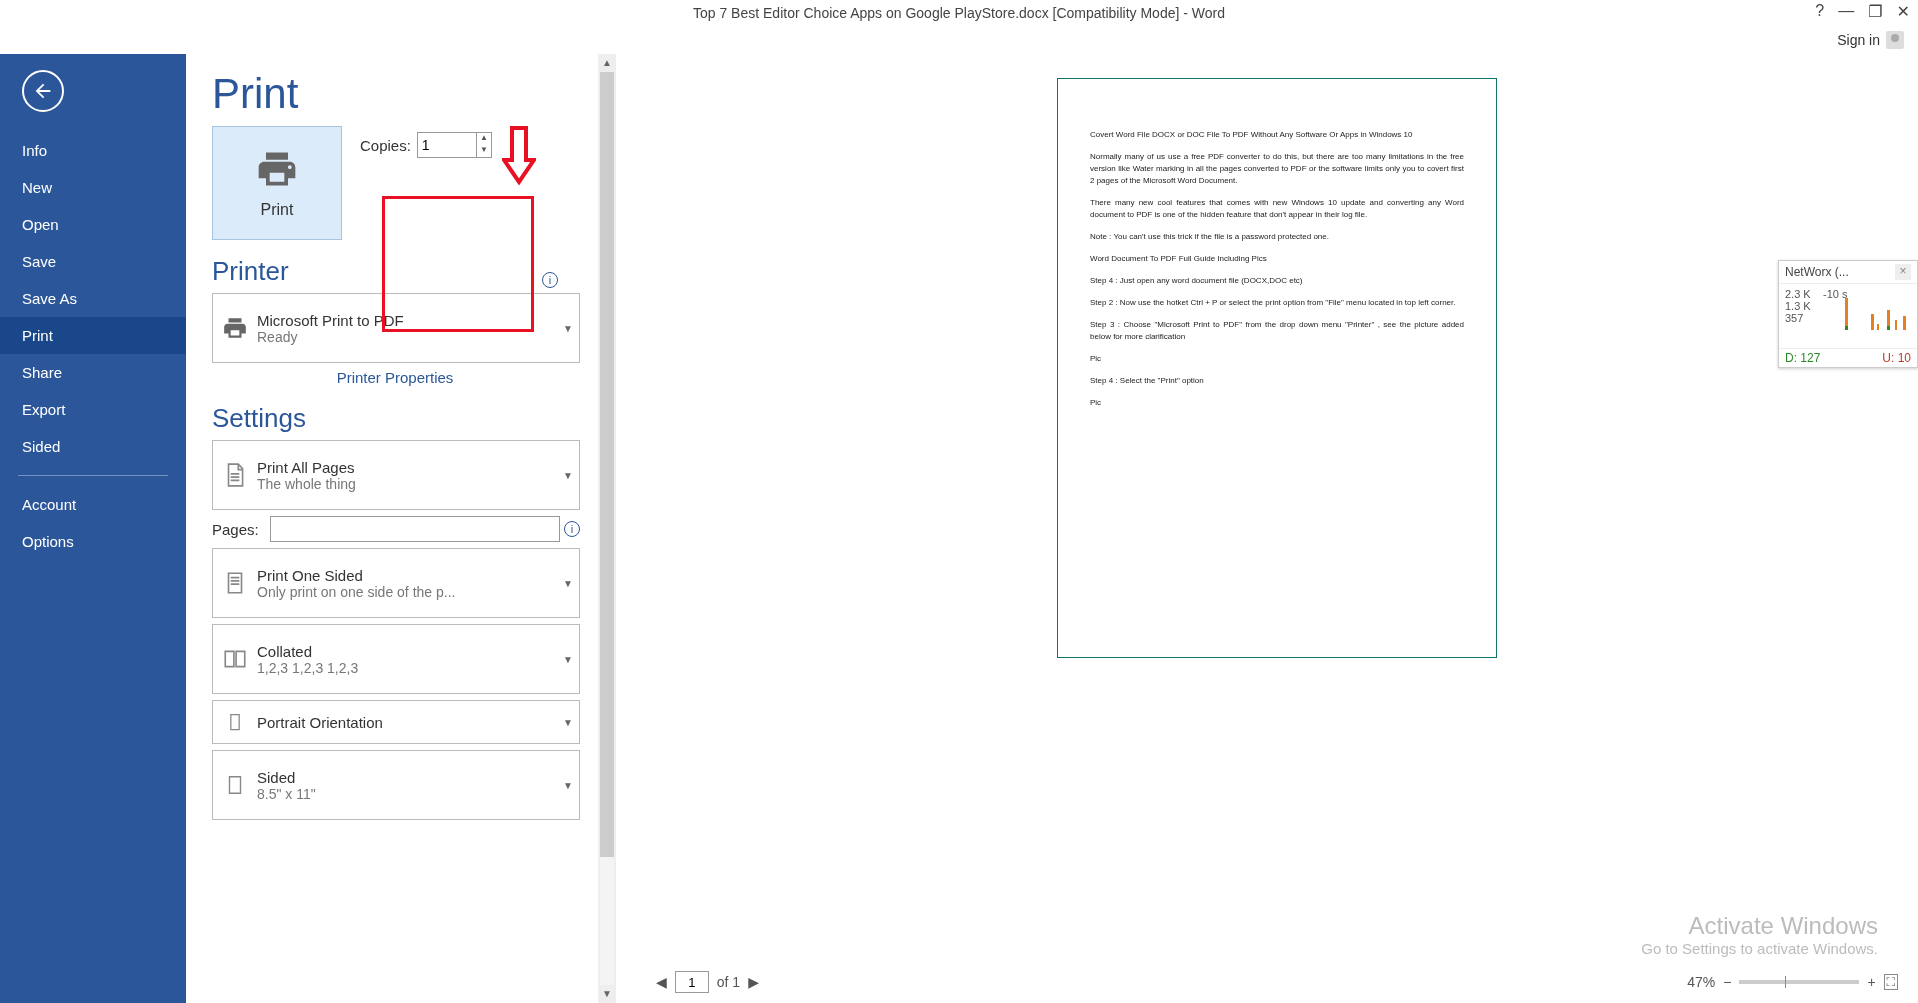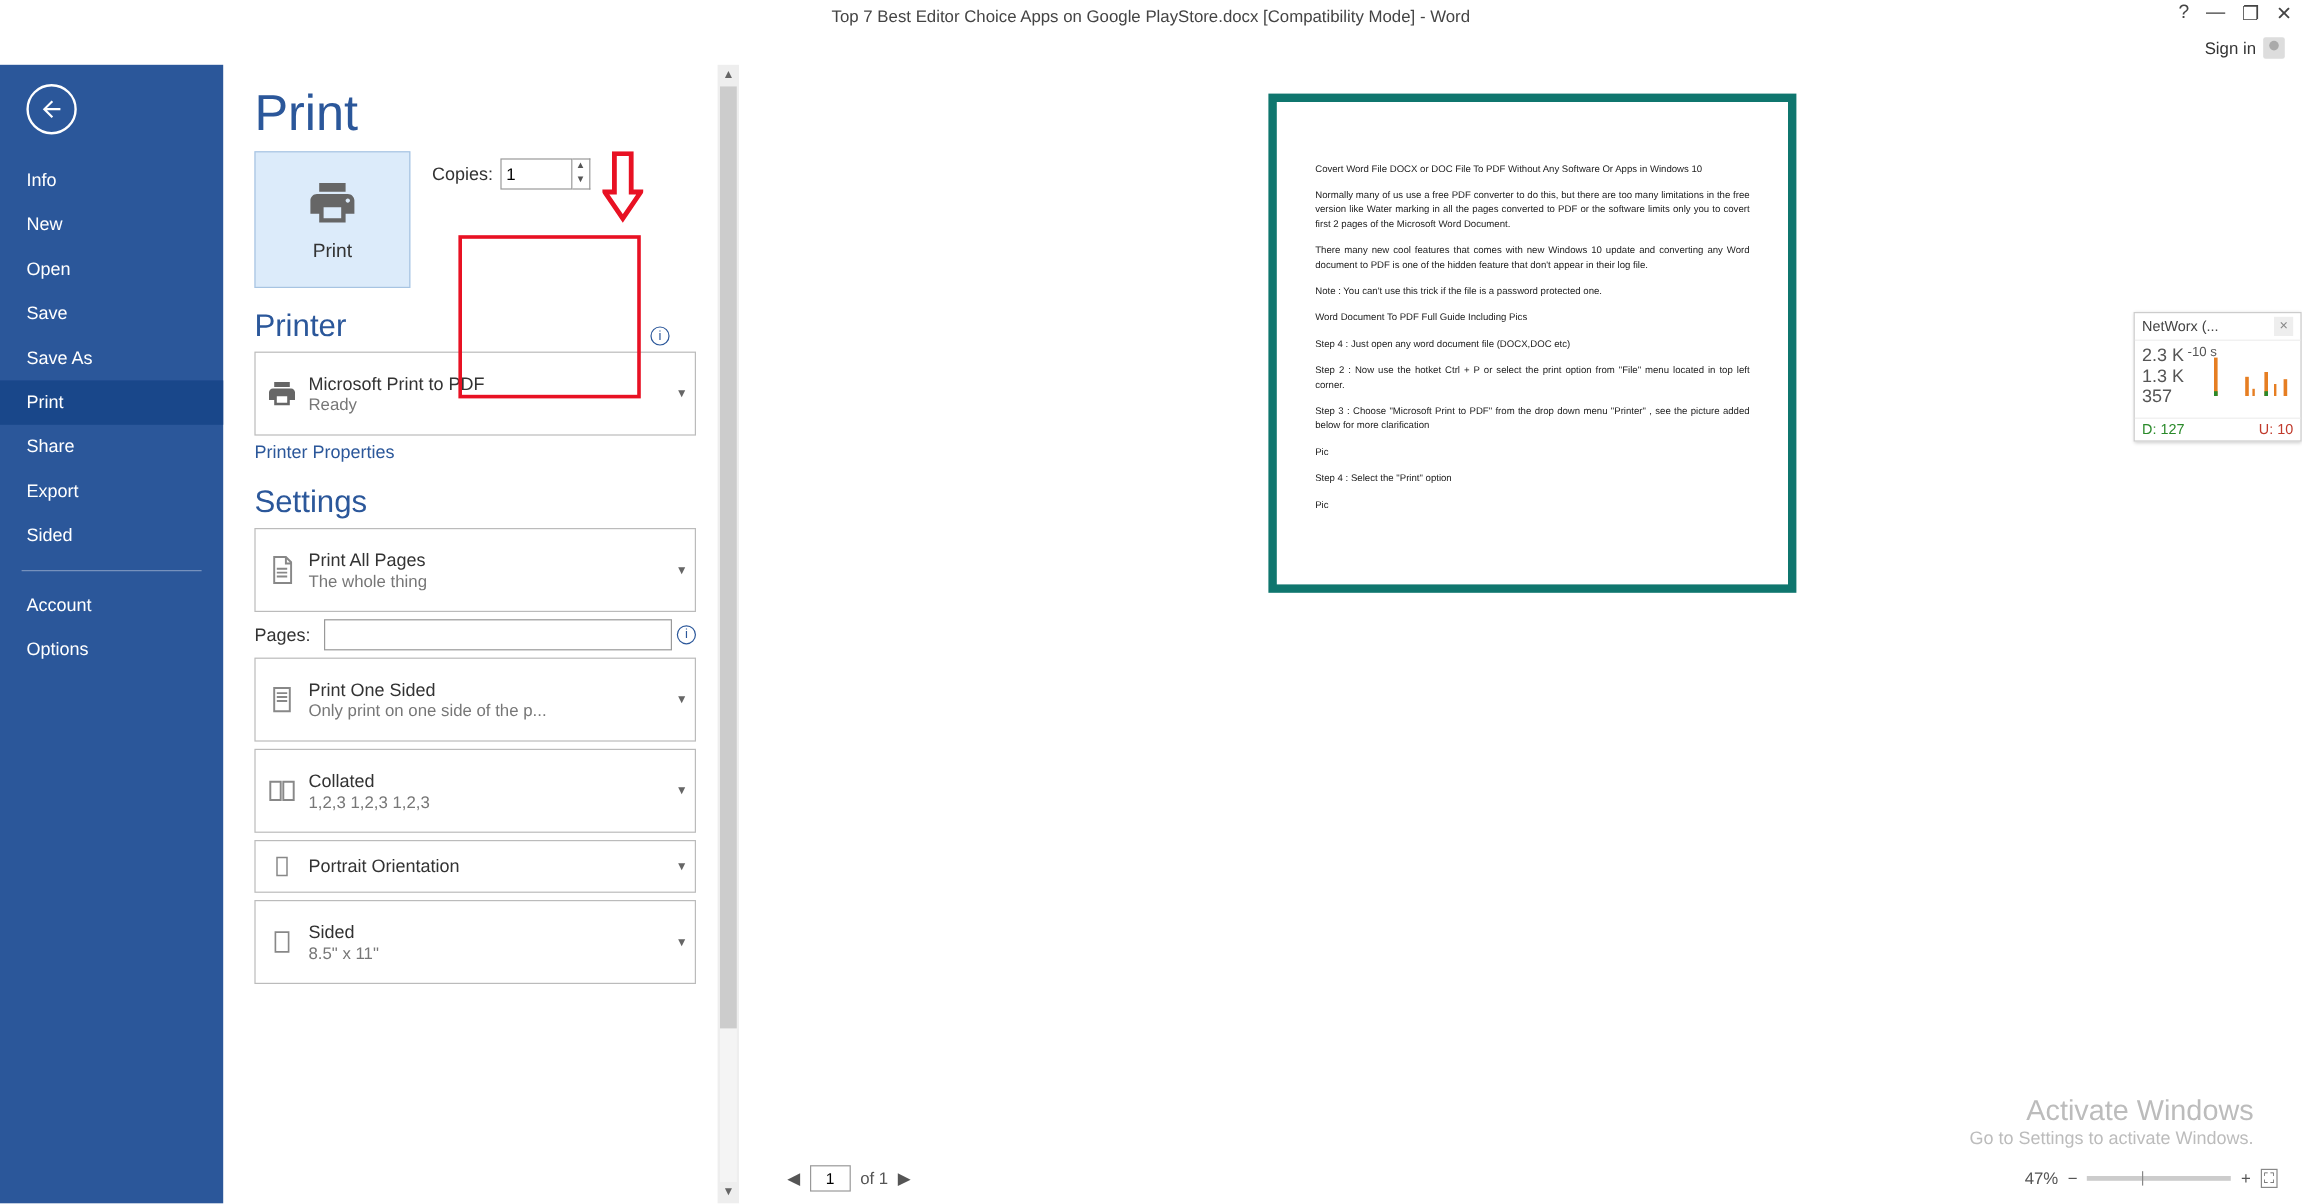--- a/index.html
+++ b/index.html
@@ -32,48 +32,48 @@
   .spin{display:flex;flex-direction:column;border:1px solid #999;border-left:none;height:26px}
   .spin div{width:14px;height:12px;font-size:8px;line-height:10px;text-align:center;cursor:pointer;color:#555}
   .section-h{font-size:26px;font-weight:300;color:#2b579a;margin:16px 0 6px 0;font-family:"Segoe UI Light","Segoe UI",Arial}
   .info-icon{position:absolute;right:22px;width:16px;height:16px;border:1px solid #2b579a;border-radius:50%;color:#2b579a;font-size:11px;text-align:center;line-height:14px}
   .dropdown{display:flex;align-items:center;border:1px solid #bbb;height:70px;margin-bottom:6px;cursor:pointer;background:#fff}
   .dropdown .dd-icon{width:44px;display:flex;justify-content:center;color:#666}
   .dropdown .dd-text{flex:1;min-width:0}
   .dropdown .dd-text .t1{font-size:15px;color:#333;white-space:nowrap;overflow:hidden;text-overflow:ellipsis}
   .dropdown .dd-text .t2{font-size:14px;color:#777;white-space:nowrap;overflow:hidden;text-overflow:ellipsis}
   .dropdown .caret{width:22px;color:#666;font-size:10px;text-align:center}
-  .link-right{text-align:left;margin:4px 2px 0 0}
+  .link-right{text-align:center;margin:4px 2px 0 0}
   .link-right a{color:#2b579a;font-size:15px;text-decoration:none;cursor:pointer}
   .pages-row{display:flex;align-items:center;margin:4px 0 6px 0}
   .pages-row label{font-size:15px;color:#333;width:58px}
   .pages-row input{flex:1;height:26px;border:1px solid #999;font-size:14px;padding:2px 6px}
   .pages-row .info-inline{width:16px;height:16px;border:1px solid #2b579a;border-radius:50%;color:#2b579a;font-size:11px;text-align:center;line-height:14px;margin-left:4px}
   .scroll-col{width:18px;background:#eee;margin-left:2px;display:flex;flex-direction:column;align-items:center}
   .scroll-col .arrow{height:18px;font-size:10px;color:#666;line-height:18px;cursor:pointer}
   .scroll-col .track{flex:1;width:14px;background:#f4f4f4;position:relative}
   .scroll-col .thumb{position:absolute;top:0;left:0;right:0;height:86%;background:#ccc}
   .preview{flex:1;background:#fff;display:flex;flex-direction:column;position:relative;padding:20px 20px 4px 40px;min-width:0}
-  .page{width:440px;height:416px;background:#fff;border:7px solid #0f766e;margin:4px auto 0;padding:50px 32px;font-size:8px;color:#222;line-height:1.5;overflow:hidden}
+  .page{width:440px;height:580px;background:#fff;border:1px solid #0f766e;margin:4px auto 0;padding:50px 32px;font-size:8px;color:#222;line-height:1.5;overflow:hidden}
   .page p{margin:0 0 10px 0;text-align:justify}
   .page .b{font-weight:400}
   .preview-footer{display:flex;align-items:center;justify-content:space-between;height:34px;font-size:14px;color:#555;margin-top:auto}
   .pf-left{display:flex;align-items:center;gap:8px}
   .pf-left .pg-input{width:34px;height:22px;border:1px solid #999;text-align:center;font-size:13px}
   .pf-right{display:flex;align-items:center;gap:8px}
   .zoom-track{width:120px;height:4px;background:#ccc;position:relative}
   .zoom-track .tick{position:absolute;top:-4px;width:1px;height:12px;background:#888;left:38%}
   .activate{position:absolute;right:40px;bottom:46px;text-align:right;color:#bcbcbc;pointer-events:none}
   .activate .a1{font-size:24px}
   .activate .a2{font-size:15px}
   .networx{position:absolute;right:0;top:260px;width:140px;background:#fff;border:1px solid #ccc;font-size:12px;box-shadow:0 1px 3px rgba(0,0,0,.2)}
   .networx .nx-title{display:flex;justify-content:space-between;align-items:center;padding:3px 6px;border-bottom:1px solid #eee;color:#444}
   .networx .nx-close{background:#eee;width:16px;height:16px;text-align:center;line-height:14px;color:#888}
   .networx .nx-body{position:relative;height:64px;padding:4px 6px}
-  .networx .yl{font-size:15px;color:#555}
+  .networx .yl{font-size:11px;color:#555}
   .networx .nx-graph{position:absolute;right:4px;top:6px;bottom:18px;width:70px}
   .networx .nx-foot{display:flex;justify-content:space-between;padding:2px 6px;border-top:1px solid #eee;font-size:12px}
   .networx .dl{color:#2a8a2a}
   .networx .ul{color:#c0392b}
 </style>
 </head>
 <body>
 
 <div class="app">
   <div class="title-bar">

